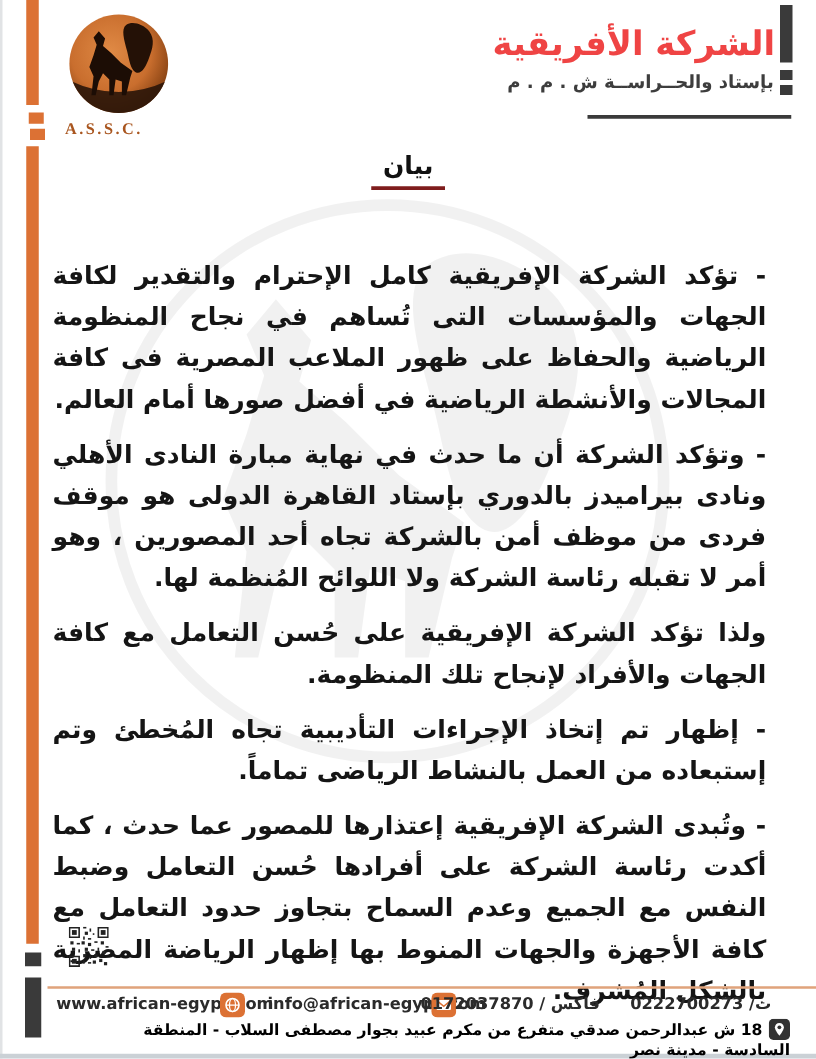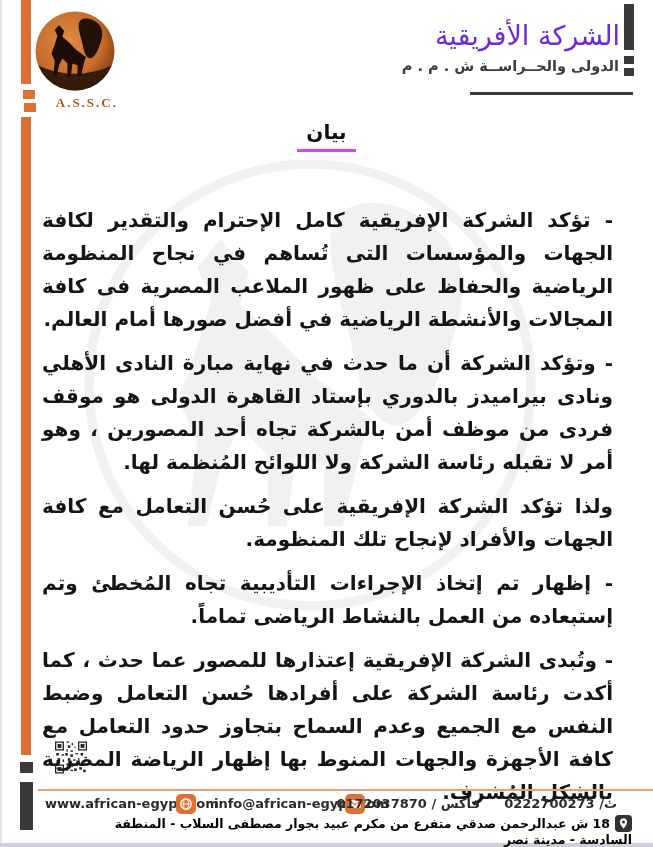--- a/index.html
+++ b/index.html
@@ -18,37 +18,37 @@
   .lb2 { left:23px; top:90px; width:12px; height:9px; }
   .lb3 { left:24px; top:103px;width:12px; height:9px; }
   .lb4 { left:21px; top:117px;width:10px; height:638px; }
   .lb5 { left:20px; top:762px;width:13px; height:11px; }
   .lb6 { left:20px; top:782px;width:13px; height:48px; }
   .rb1 { left:624px; top:4px;  width:10px; height:46px; }
   .rb2 { left:624px; top:56px; width:10px; height:8px; }
   .rb3 { left:624px; top:68px; width:10px; height:8px; }
 
   
-  .logo-wrap { position:absolute; left:32px; top:8px; width:86px; text-align:right; }
+  .logo-wrap { position:absolute; left:52px; top:8px; width:86px; text-align:left; }
   .logo-wrap svg { width:84px; height:86px; display:block; margin:0 auto; }
   .logo-acronym { color:#A9561F; font-weight:bold; font-family:"Liberation Serif", serif;
                   font-size:13px; letter-spacing:2px; margin-top:1px; }
-  .company-name { position:absolute; right:33px; top:20px; color:#6d28d9; font-size:27px;
-                  font-weight:normal; direction:rtl; text-align:right; white-space:nowrap; }
+  .company-name { position:absolute; right:33px; top:20px; color:#ef4444; font-size:27px;
+                  font-weight:bold; direction:rtl; text-align:right; white-space:nowrap; }
   .company-subtitle { position:absolute; right:34px; top:58px; color:#3d3d3d; font-size:14.5px;
                   font-weight:bold; direction:rtl; white-space:nowrap; }
   .header-line { position:absolute; top:92px; right:20px; width:163px; height:3px; background:#3A3A3A; }
 
   
   .watermark { position:absolute; top:150px; left:75px; width:470px; height:470px; opacity:0.05; pointer-events:none; }
 
   
   .doc-title { position:absolute; top:120px; left:0; right:0; text-align:center; }
   .doc-title span { display:inline-block; font-size:20px; font-weight:bold; color:#111;
-                    border-bottom:3px solid #d946ef; padding:0 9px 5px; }
+                    border-bottom:3px solid #7f1d1d; padding:0 9px 5px; }
   .body-text { position:absolute; top:204px; right:40px; left:42px; direction:rtl;
                color:#151515; font-size:20px; font-weight:bold; line-height:33px; text-align:justify; }
   .body-text p { margin:0 0 11px 0; }
 
   
   .qr { position:absolute; left:55px; top:741px; width:32px; height:33px; }
   .footer-divider { position:absolute; top:789px; left:38px; right:0; height:2px; background:#E0A37B; }
   .f-item { position:absolute; top:796px; font-size:13px; font-weight:bold; color:#2b2b2b; white-space:nowrap; }
   .f-website { left:45px; }
   .f-email   { left:214px; }
@@ -94,21 +94,21 @@
       </defs>
       <circle cx="50" cy="50" r="47" fill="url(#lg)"></circle>
       <path clip-path="url(#c1)" d="M3 66 Q50 88 97 66 L97 100 L3 100 Z" fill="#2A1509" opacity="0.9"></path>
       <path d="M57 13 C63 9 73 12 79 19 C85 27 82 36 79 44 C76 53 71 61 66 58 C61 55 60 46 58 38 C55 27 52 17 57 13 Z" fill="#241106"></path>
       <path d="M31 19 L37 26 L35 33 L43 40 L52 49 L63 57 L61 63 L57 80 L53 80 L53 67 L47 65 L45 80 L41 80 L41 65 L35 59 L31 67 L28 80 L24 80 L26 62 L22 53 L26 42 L29 32 L26 25 Z" fill="#1C0D05"></path>
     </svg>
     <div class="logo-acronym">A.S.S.C.</div>
   </div>
 
   <div class="company-name">الشركة الأفريقية</div>
-  <div class="company-subtitle">الدولى والحــراســة ش . م . م</div>
+  <div class="company-subtitle">بإستاد والحــراســة ش . م . م</div>
   <div class="header-line"></div>
 
   <svg class="watermark" viewBox="0 0 100 100">
     <circle cx="50" cy="50" r="47" fill="none" stroke="#000" stroke-width="2"></circle>
     <path d="M57 13 C63 9 73 12 79 19 C85 27 82 36 79 44 C76 53 71 61 66 58 C61 55 60 46 58 38 C55 27 52 17 57 13 Z" fill="#000"></path>
     <path d="M31 19 L37 26 L35 33 L43 40 L52 49 L63 57 L61 63 L57 80 L53 80 L53 67 L47 65 L45 80 L41 80 L41 65 L35 59 L31 67 L28 80 L24 80 L26 62 L22 53 L26 42 L29 32 L26 25 Z" fill="#000"></path>
   </svg>
 
   <div class="doc-title">
     <span>بيان</span>

